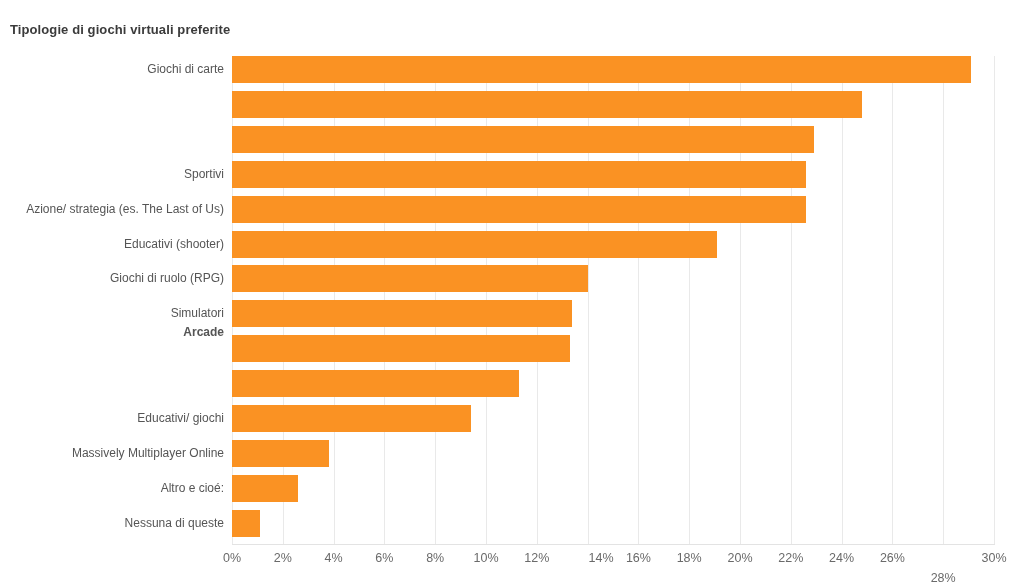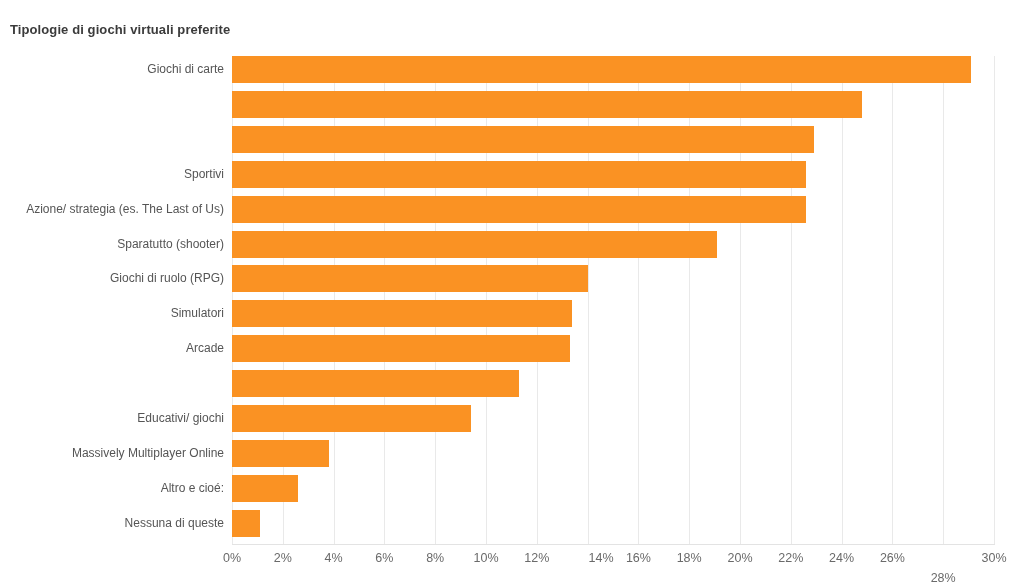--- a/index.html
+++ b/index.html
@@ -131,24 +131,24 @@
 <body>
 
 <div id="chart-root">
 
   <div id="chart-title">Tipologie di giochi virtuali preferite</div>
 
   <div id="category-labels">
       <div class="cat-label" style="top: 0px;">Giochi di carte</div>
       <div class="cat-label" style="top: 105px;">Sportivi</div>
       <div class="cat-label" style="top: 140px;">Azione/ strategia (es. The Last of Us)</div>
-      <div class="cat-label" style="top: 175px;">Sparatutto (shooter)</div>
+      <div class="cat-label" style="top: 175px;">Educativi (shooter)</div>
       <div class="cat-label" style="top: 209px;">Giochi di ruolo (RPG)</div>
       <div class="cat-label" style="top: 244px;">Simulatori</div>
-      <div class="cat-label" style="top: 279px;">Arcade</div>
+      <div class="cat-label" style="top: 263px; font-weight: bold;">Arcade</div>
       <div class="cat-label" style="top: 349px;">Educativi/ giochi</div>
       <div class="cat-label" style="top: 384px;">Massively Multiplayer Online</div>
       <div class="cat-label" style="top: 419px;">Altro e cioé:</div>
       <div class="cat-label" style="top: 454px;">Nessuna di queste</div>
     </div>
 
   <div id="plot-area">
     <div id="gridlines">
         <div class="gridline" style="left: 0px;"></div>
         <div class="gridline" style="left: 50.8px;"></div>

